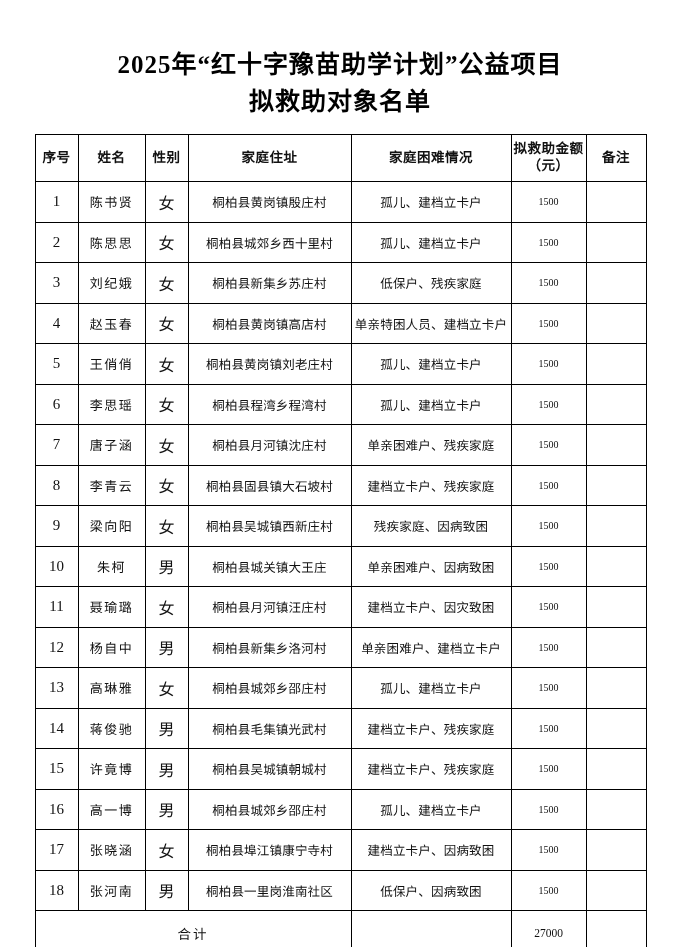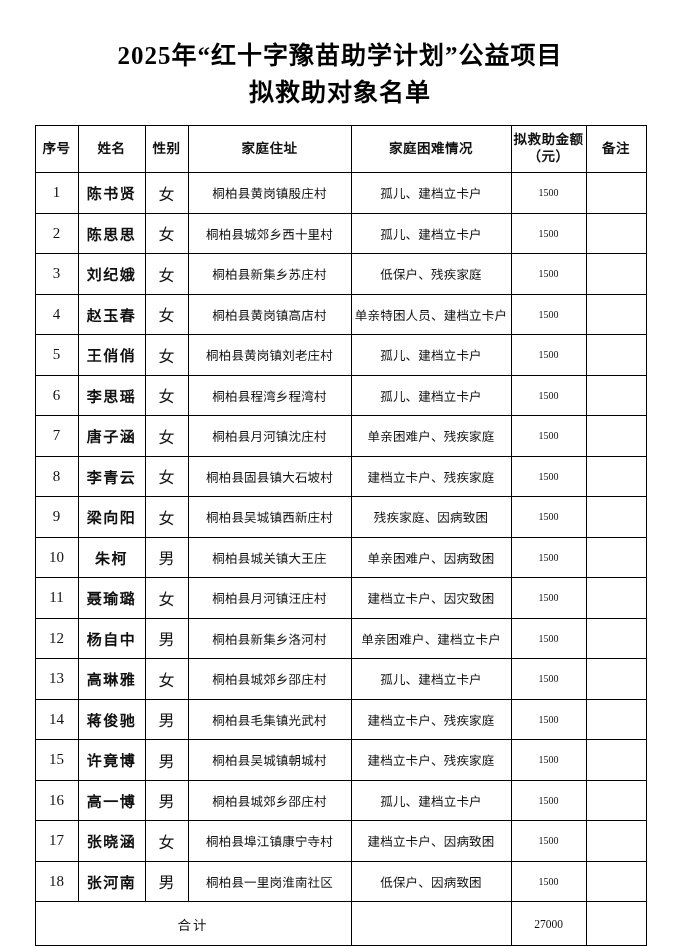--- a/index.html
+++ b/index.html
@@ -13,21 +13,21 @@
     background: #ffffff;
     font-family: "Liberation Serif", "DejaVu Serif", serif;
     color: #1a1a1a;
     overflow: hidden;
   }
 
   .page {
     width: 680px;
     height: 947px;
     box-sizing: border-box;
-    padding: 3px;
+    padding: 12px;
     position: relative;
   }
 
   
   .title-block {
     padding-top: 34px;
     text-align: center;
   }
   .title-line {
     font-family: "Liberation Serif", "DejaVu Serif", serif;
@@ -87,22 +87,22 @@
     padding-left: 4px;
   }
 
   
   tr.data-row { height: 40.5px; }
   td.idx {
     font-size: 15px;
     font-family: "Liberation Serif", "DejaVu Serif", serif;
   }
   td.name {
-    font-size: 15px;
-    font-weight: 700;
+    font-size: 13px;
+    font-weight: 400;
     letter-spacing: 1.5px;
     font-family: "Liberation Serif", "DejaVu Serif", serif;
   }
   td.sex {
     font-size: 16px;
     font-family: "Liberation Serif", "DejaVu Serif", serif;
   }
   td.addr {
     font-size: 12.5px;
     letter-spacing: 0.2px;

